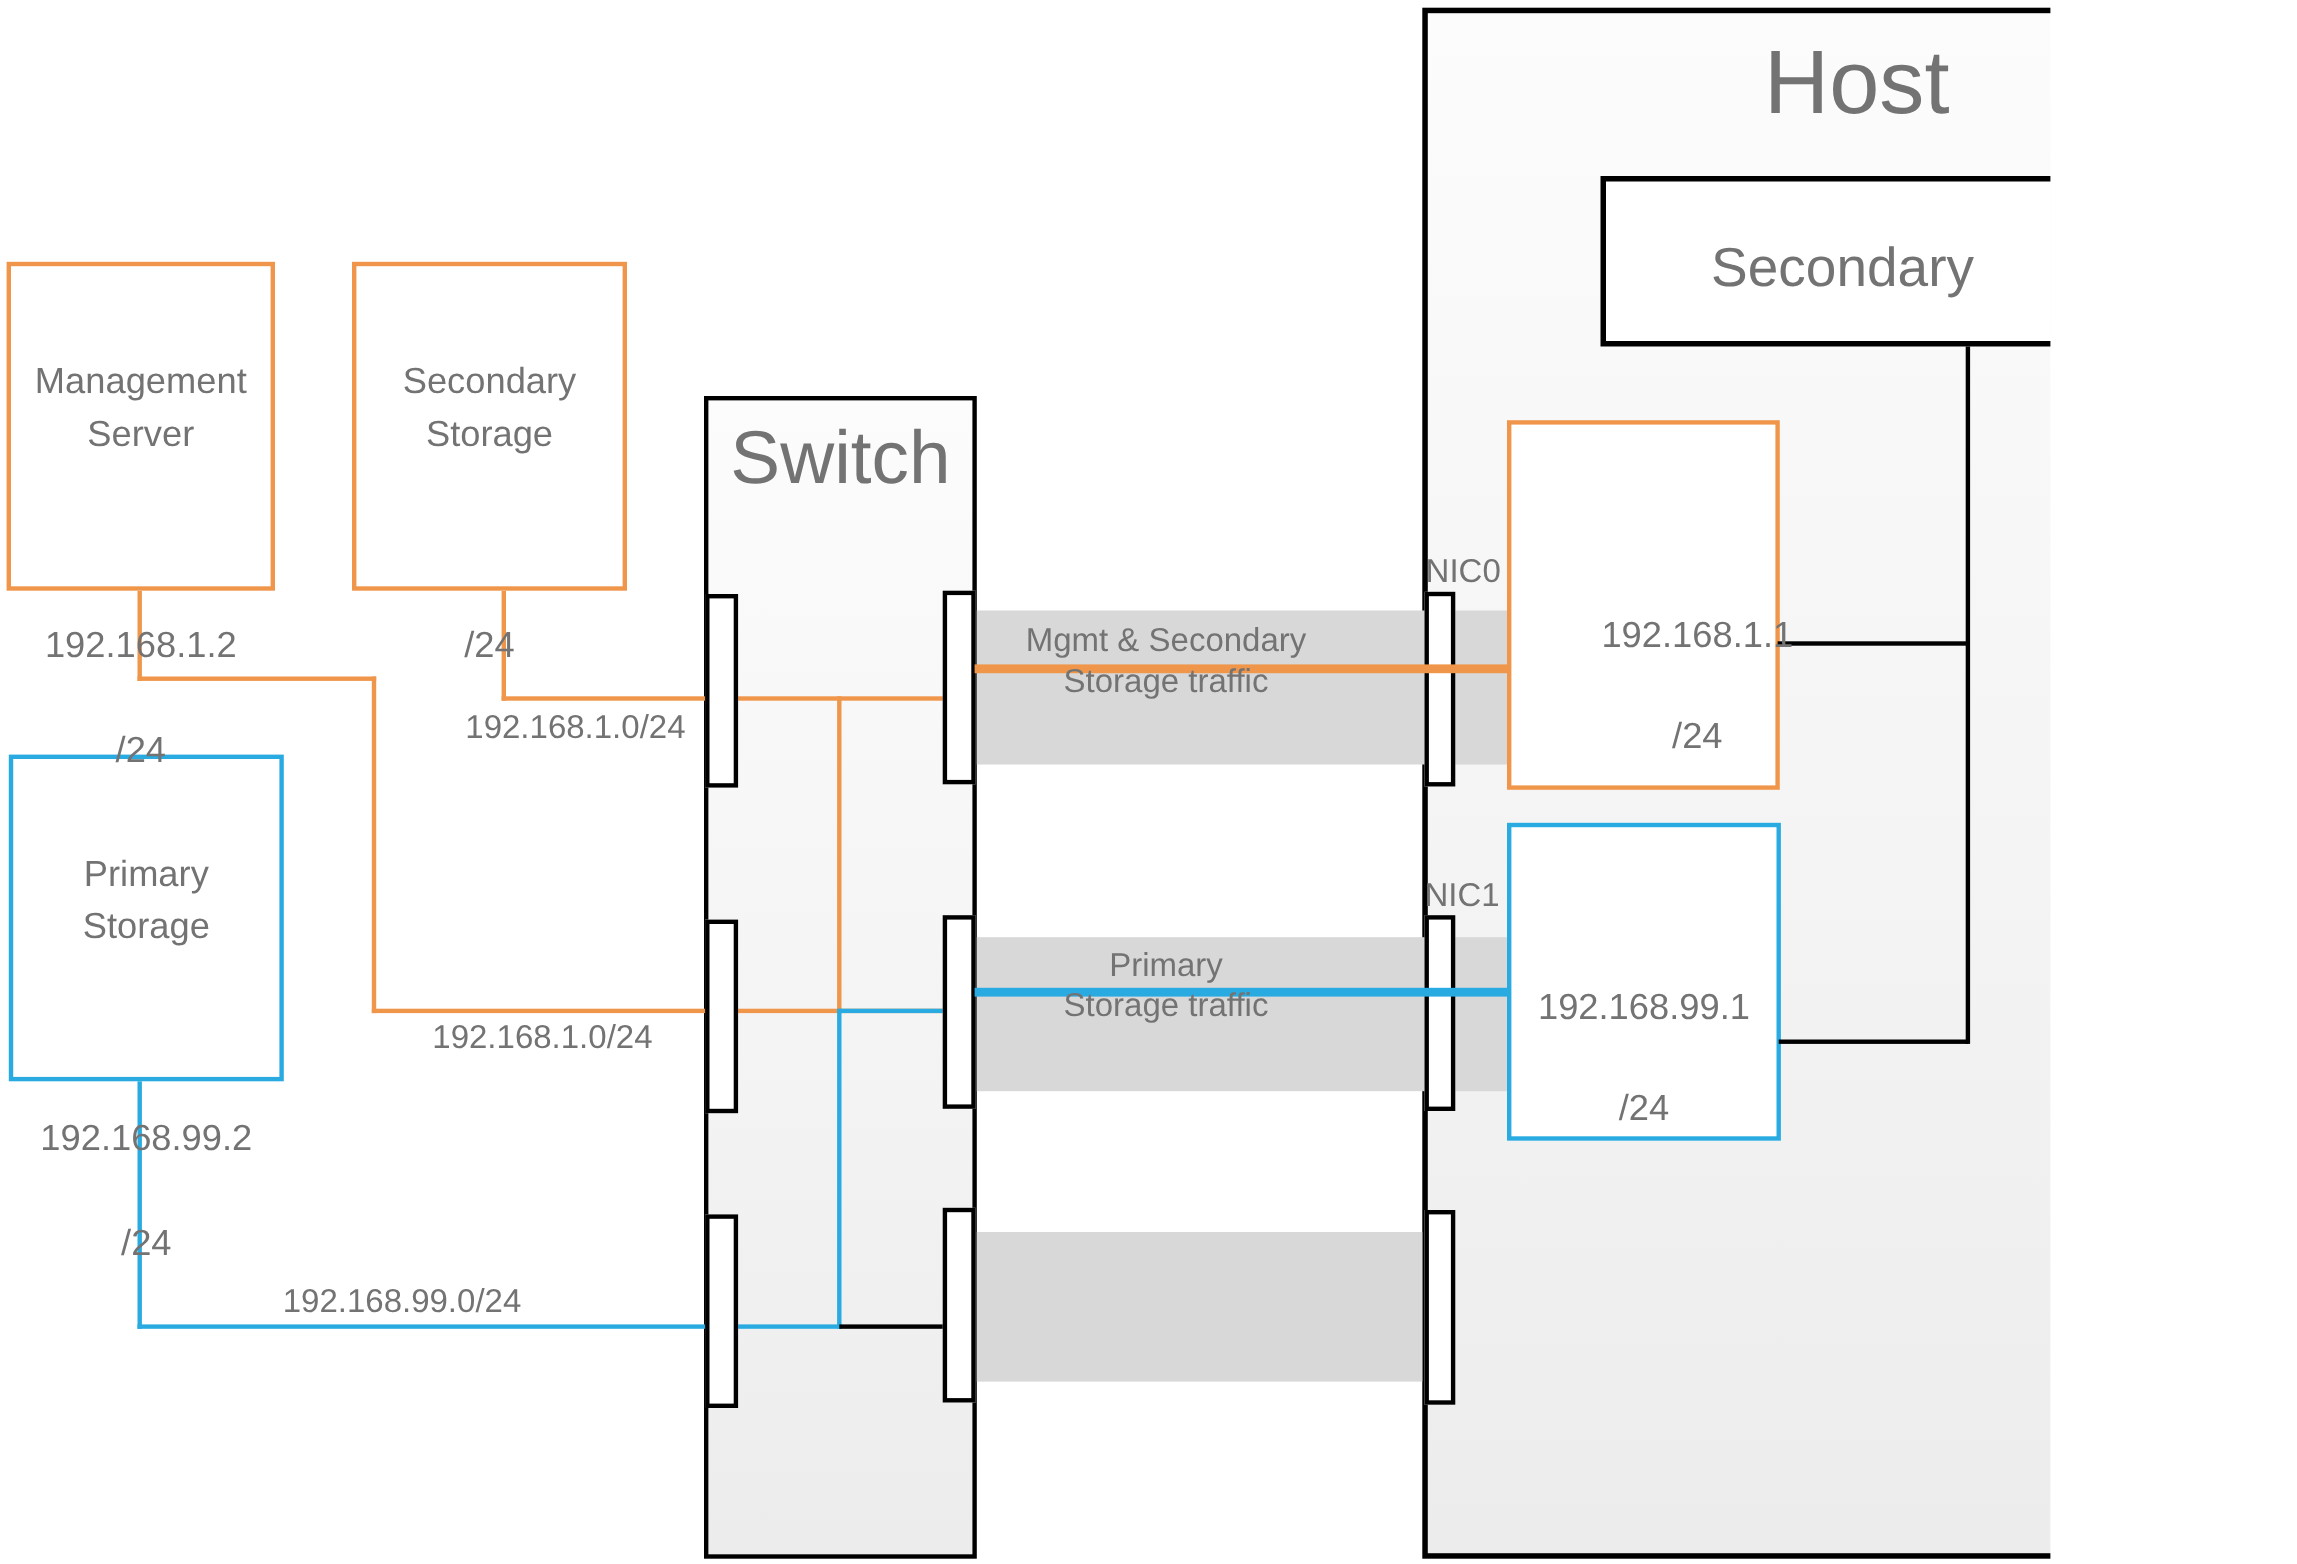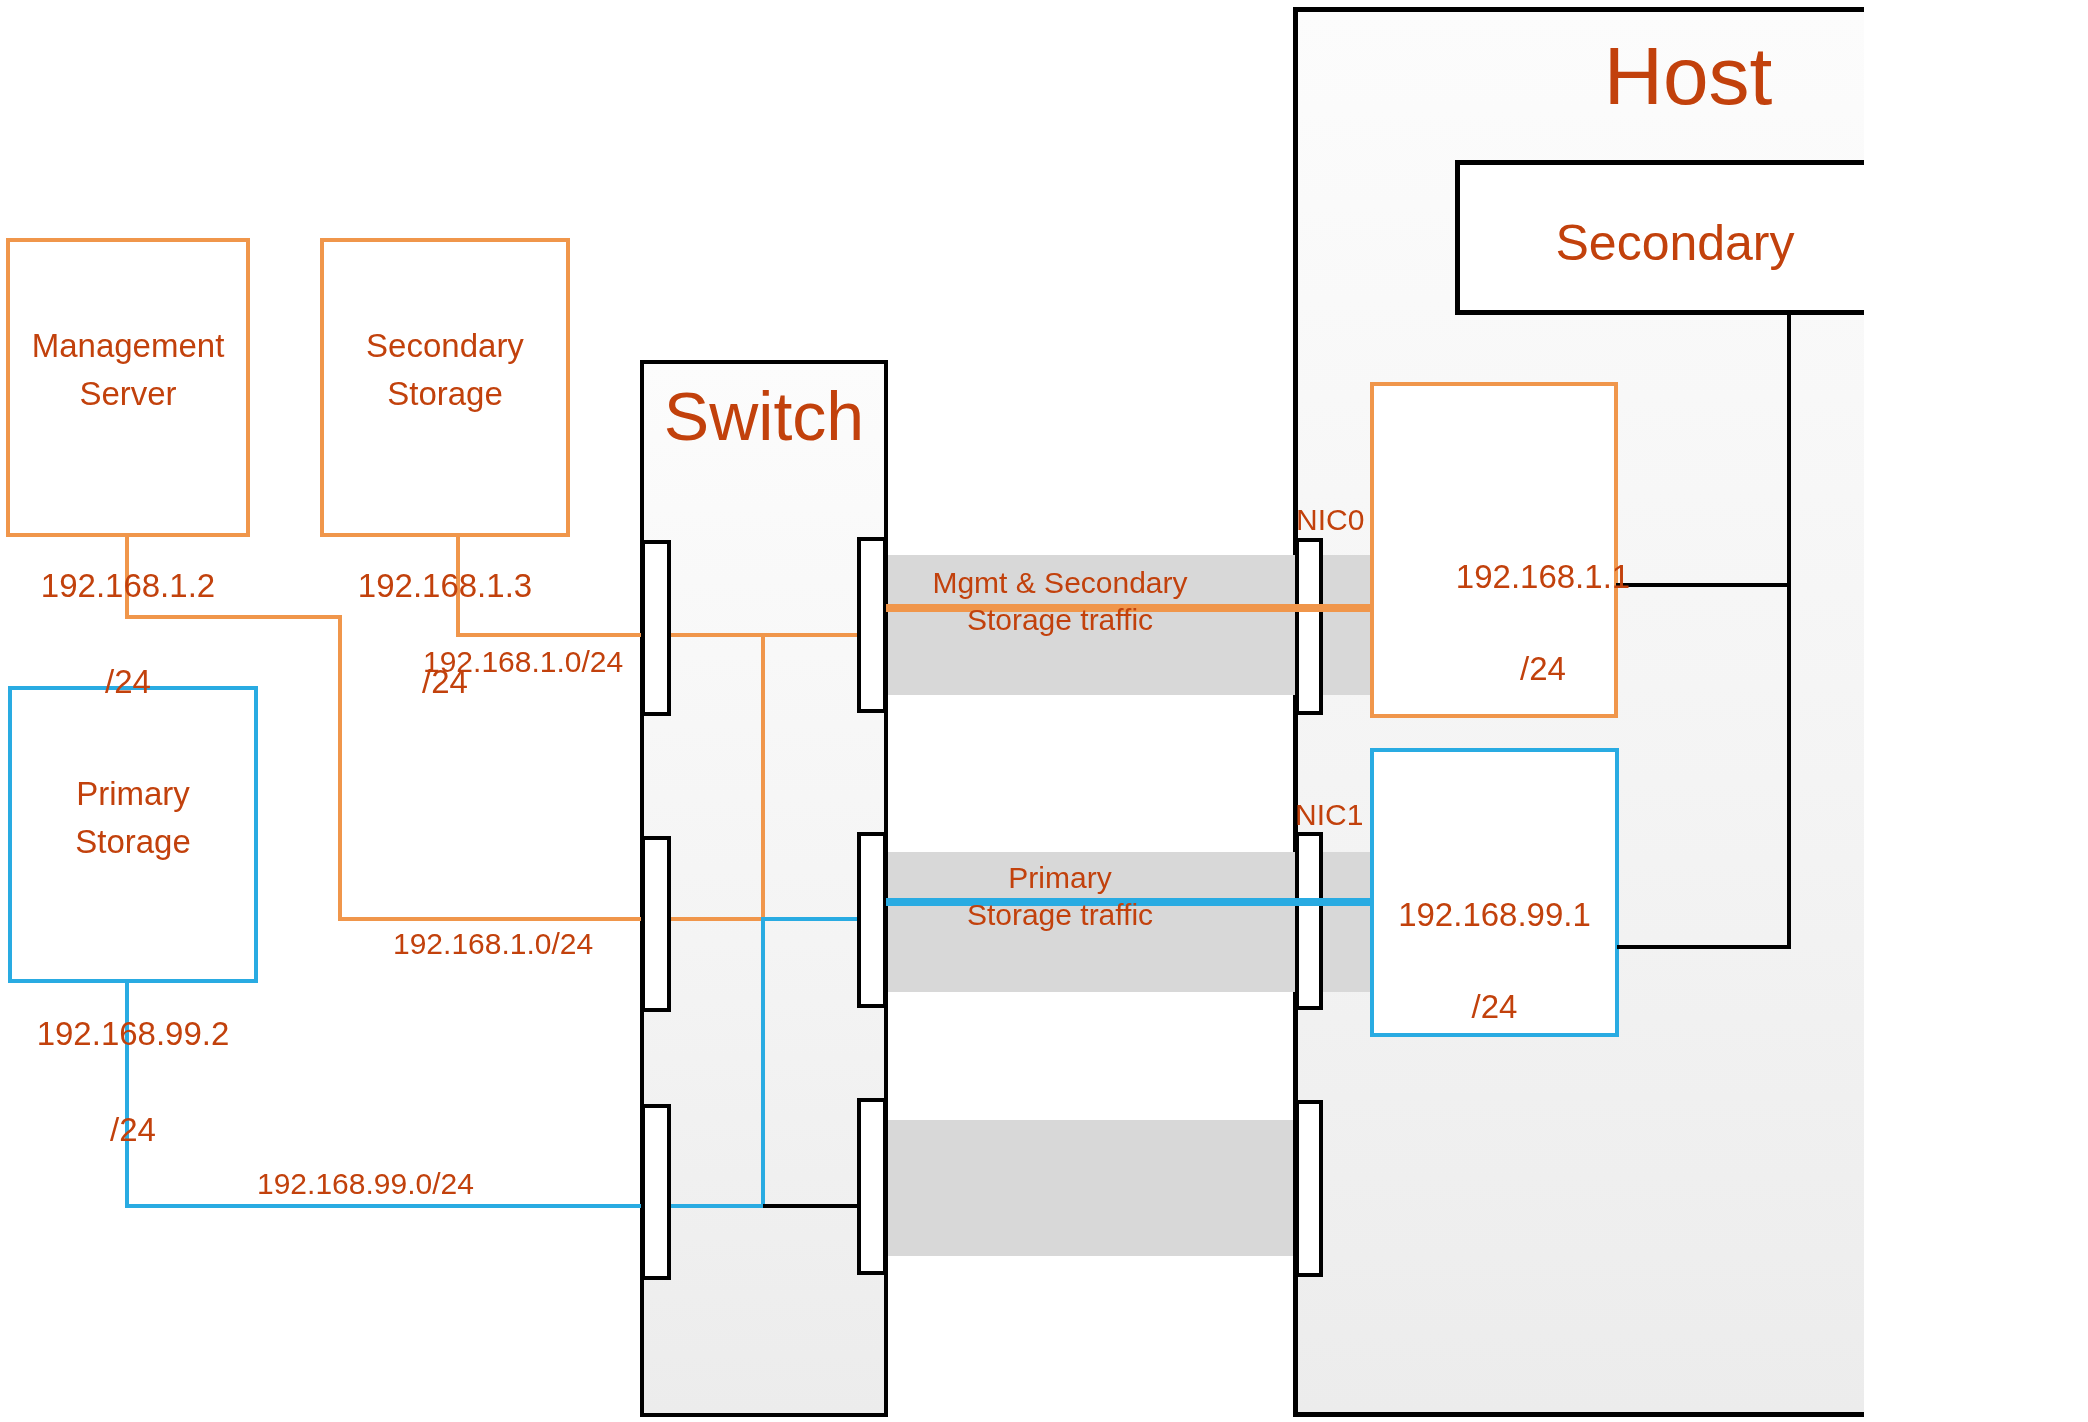--- a/index.html
+++ b/index.html
@@ -1,21 +1,21 @@
 <!DOCTYPE html>
 <html style="--orange: #F0964B; --blue: #29ABE2; --band: #D8D8D8;"><head>
 <meta charset="utf-8">
 <style>
   html,body{margin:0;padding:0;background:#fff;}
   #canvas{
     position:relative;
     width:1864px;height:1422px;
     background:#fff;
     font-family:"Liberation Sans", sans-serif;
-    color:#c2410c;
+    color:#737373;
     overflow:hidden;
   }
   .abs{position:absolute;box-sizing:border-box;}
   
   .frame{
     background:linear-gradient(180deg,#fcfcfc 0%,#f4f4f4 55%,#ececec 100%);
     border:5px solid #000;
     z-index:1;
   }
   .frame.switch{border-width:4px;}
@@ -124,21 +124,20 @@
     <div class="spacer"></div>
     <div>192.168.1.2</div>
     <div>/24</div>
   </div>
 
   <div class="abs orange-box" style="left:320px;top:238px;width:250px;height:299px;"></div>
   <div class="abs t center nodetext" style="left:320px;top:274px;width:250px;">
     <div>Secondary
 Storage</div>
     <div class="spacer"></div>
-    <div>192.168.1.3</div>
     <div>/24</div>
   </div>
 
   <div class="abs blue-box" style="left:8px;top:686px;width:250px;height:297px;"></div>
   <div class="abs t center nodetext" style="left:8px;top:722px;width:250px;">
     <div>Primary
 Storage</div>
     <div class="spacer"></div>
     <div>192.168.99.2</div>
     <div>/24</div>

